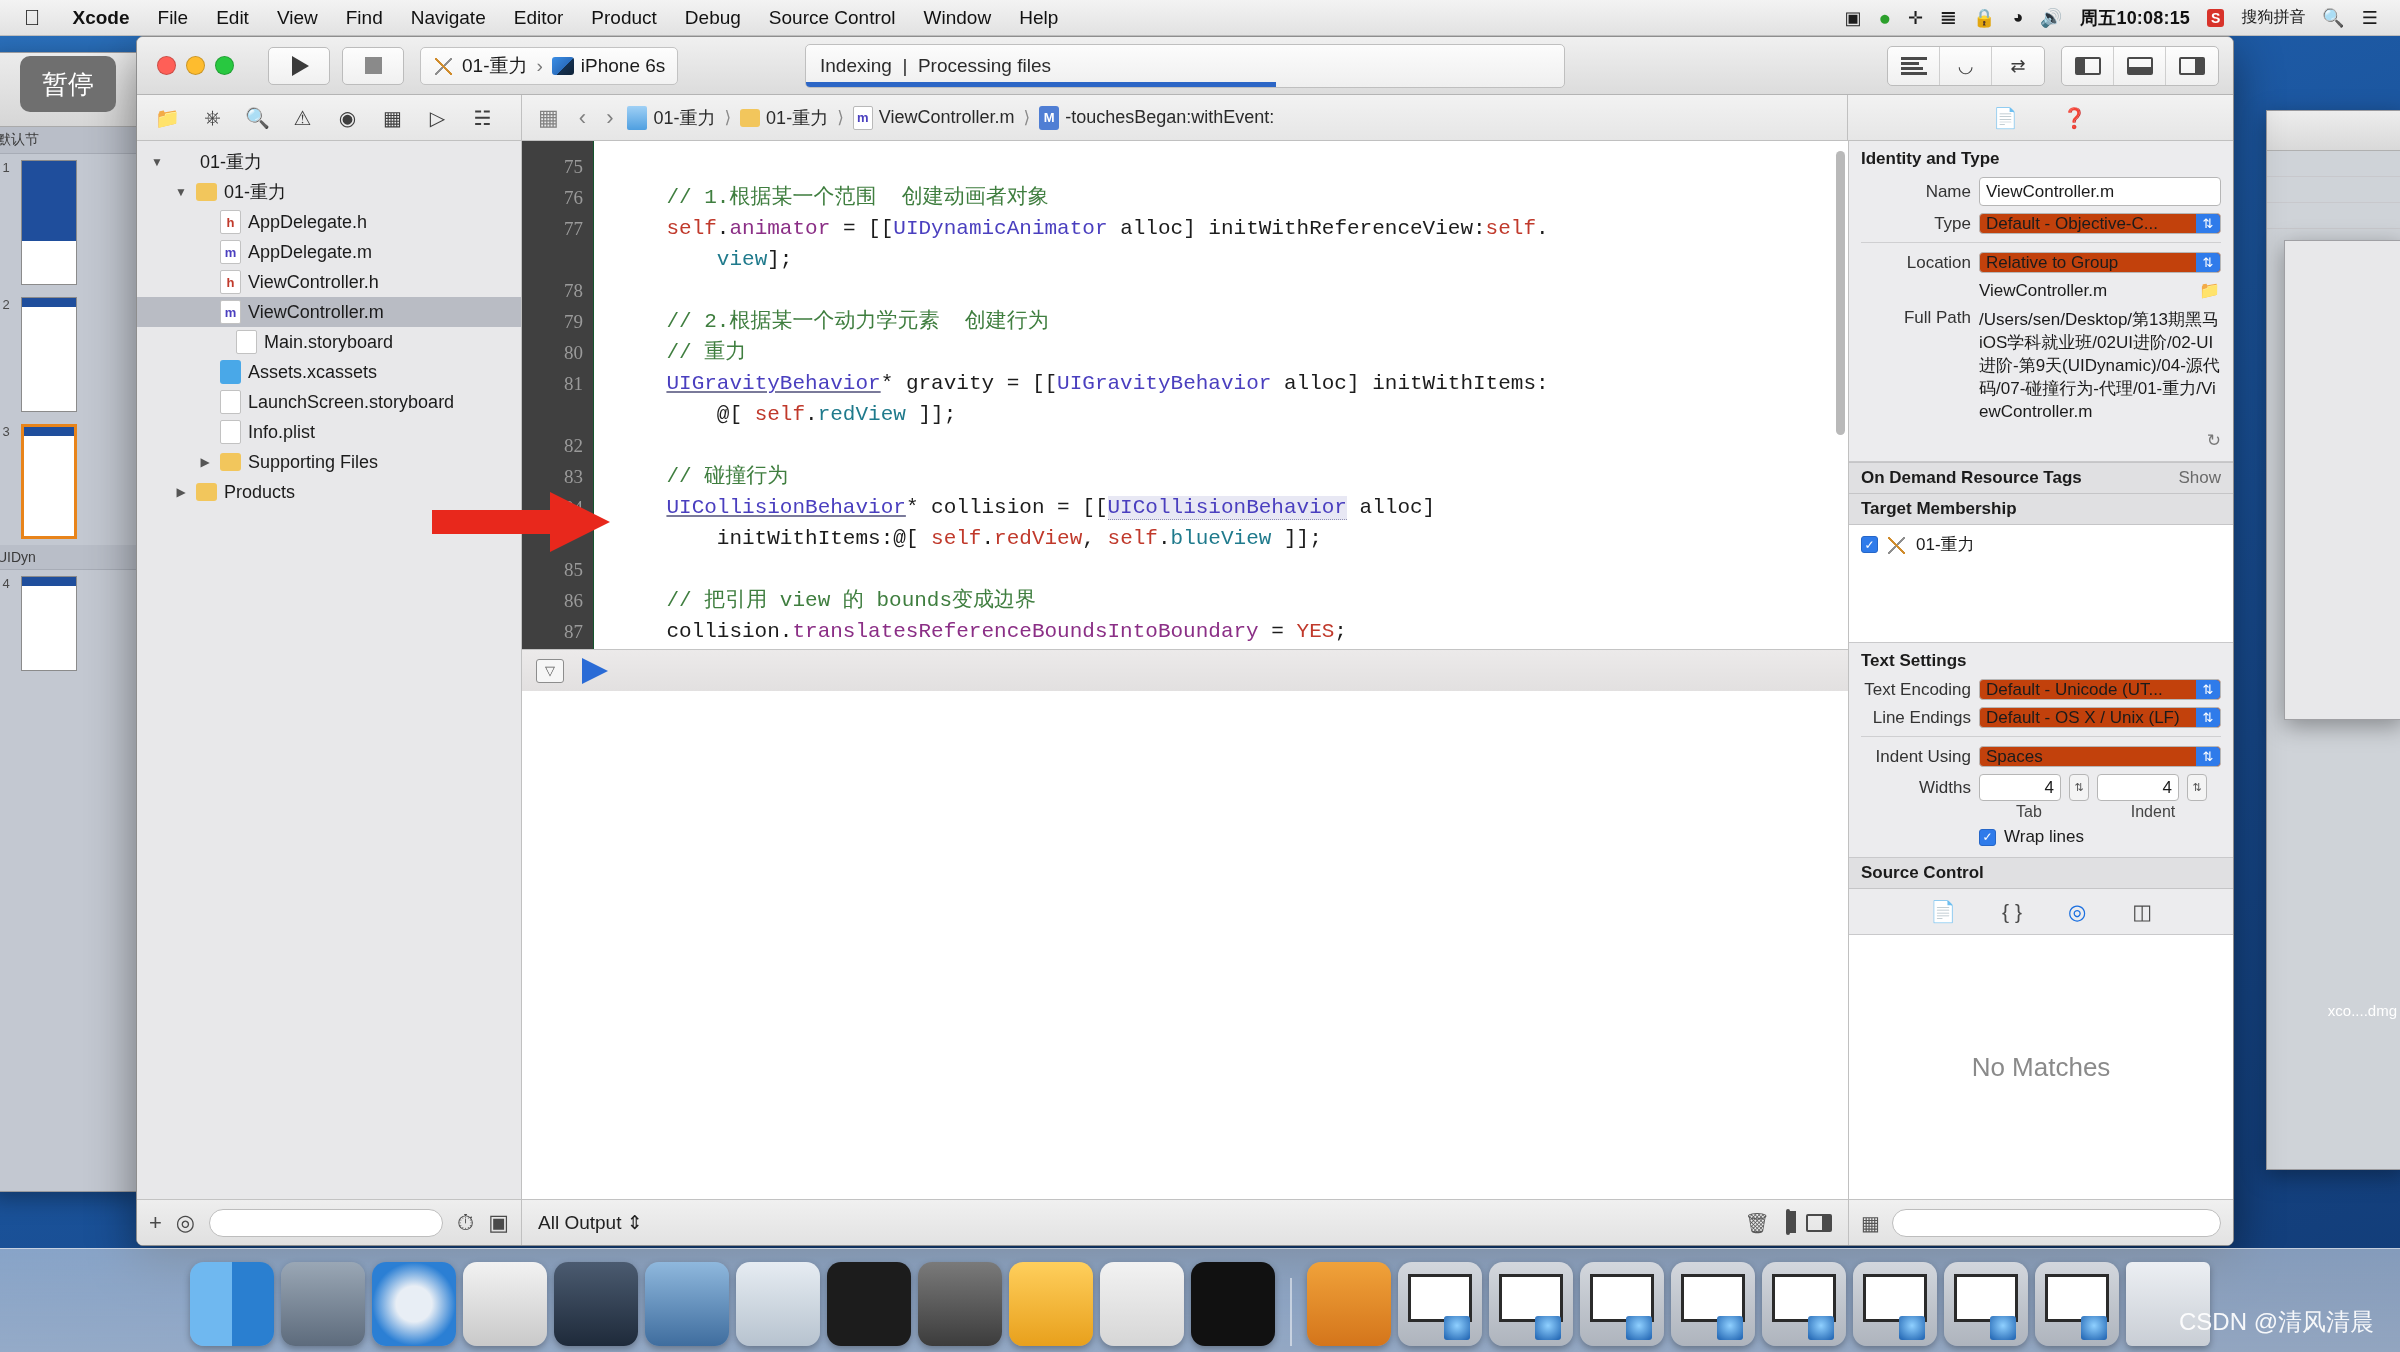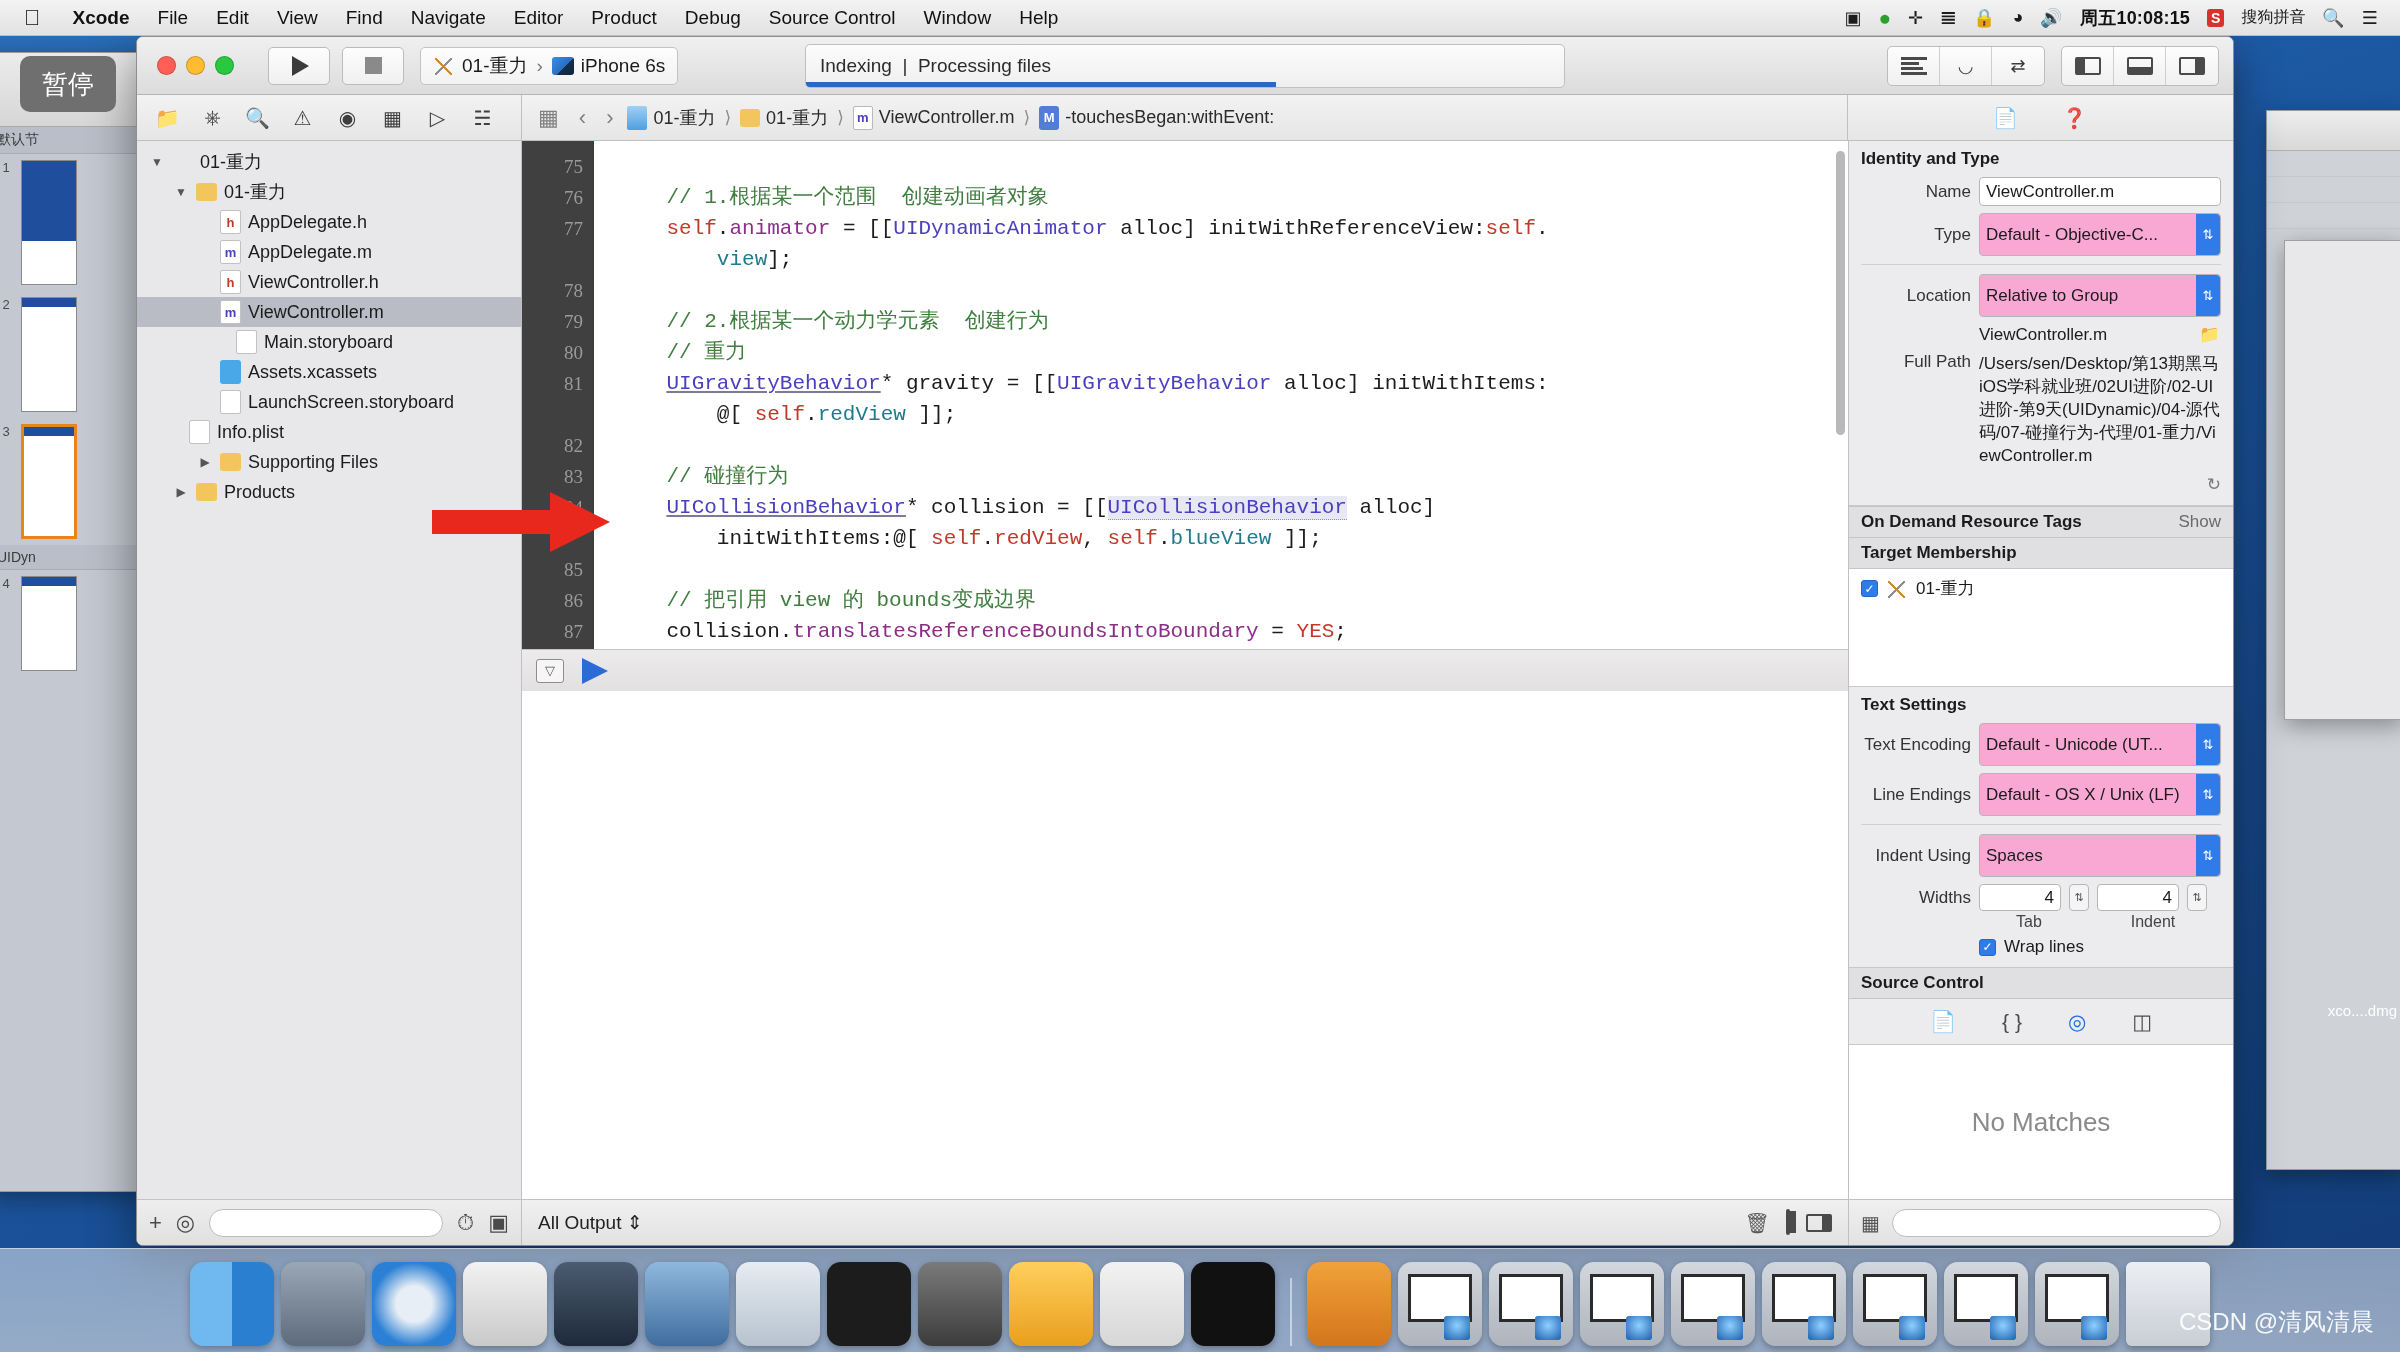--- a/index.html
+++ b/index.html
@@ -204,21 +204,21 @@
 
   
   #inspector{width:385px;flex:0 0 385px;background:#ececee;border-left:1px solid #c0c0c0;
      display:flex;flex-direction:column;font-size:17px;color:#1b1b1b;overflow:hidden;}
   .insp-sec{padding:8px 12px 10px 12px;border-bottom:1px solid #c9c9cb;}
   .insp-title{font-weight:bold;font-size:17px;margin-bottom:8px;}
   .frow{display:flex;align-items:center;gap:8px;margin-bottom:7px;}
   .flabel{width:110px;text-align:right;font-size:17px;color:#333;flex:0 0 110px;white-space:nowrap;}
   .finput{flex:1;height:29px;background:#fff;border:1px solid #b6b6b6;border-radius:4px;
      padding:0 6px;display:flex;align-items:center;font-size:17px;overflow:hidden;white-space:nowrap;}
-  .fselect{flex:1;height:43px;background:#f9a8d4;border:1px solid #b6b6b6;border-radius:4px;
+  .fselect{flex:1;height:21px;background:#c2410c;border:1px solid #b6b6b6;border-radius:4px;
      display:flex;align-items:center;position:relative;padding:0 30px 0 6px;font-size:17px;
      overflow:hidden;white-space:nowrap;}
   .stepper{position:absolute;right:0;top:0;bottom:0;width:24px;background:#2f7bea;
      border-radius:0 4px 4px 0;color:#fff;display:flex;align-items:center;justify-content:center;font-size:13px;}
   .fval{flex:1;font-size:17px;}
   .hdrrow{display:flex;align-items:center;justify-content:space-between;
      background:#e0e0e2;border-top:1px solid #c5c5c7;border-bottom:1px solid #c5c5c7;
      padding:5px 12px;font-weight:bold;font-size:17px;}
   .hdrrow .show{font-weight:normal;color:#6a6a6a;}
   .plain-hdr{background:#e0e0e2;border-bottom:1px solid #c5c5c7;padding:5px 12px;font-weight:bold;font-size:17px;}
@@ -485,21 +485,21 @@
           <div class="trow" style="padding-left: 60px;">
             <span class="tw"></span>
             <span class="ti xc"></span>
             <span>Assets.xcassets</span>
           </div>
           <div class="trow" style="padding-left: 60px;">
             <span class="tw"></span>
             <span class="ti sb"></span>
             <span>LaunchScreen.storyboard</span>
           </div>
-          <div class="trow" style="padding-left: 29px;">
+          <div class="trow" style="padding-left: 60px;">
             <span class="tw"></span>
             <span class="ti plist"></span>
             <span>Info.plist</span>
           </div>
           <div class="trow" style="padding-left: 60px;">
             <span class="tw">▶</span>
             <span class="ti folder"></span>
             <span>Supporting Files</span>
           </div>
           <div class="trow" style="padding-left: 36px;">

